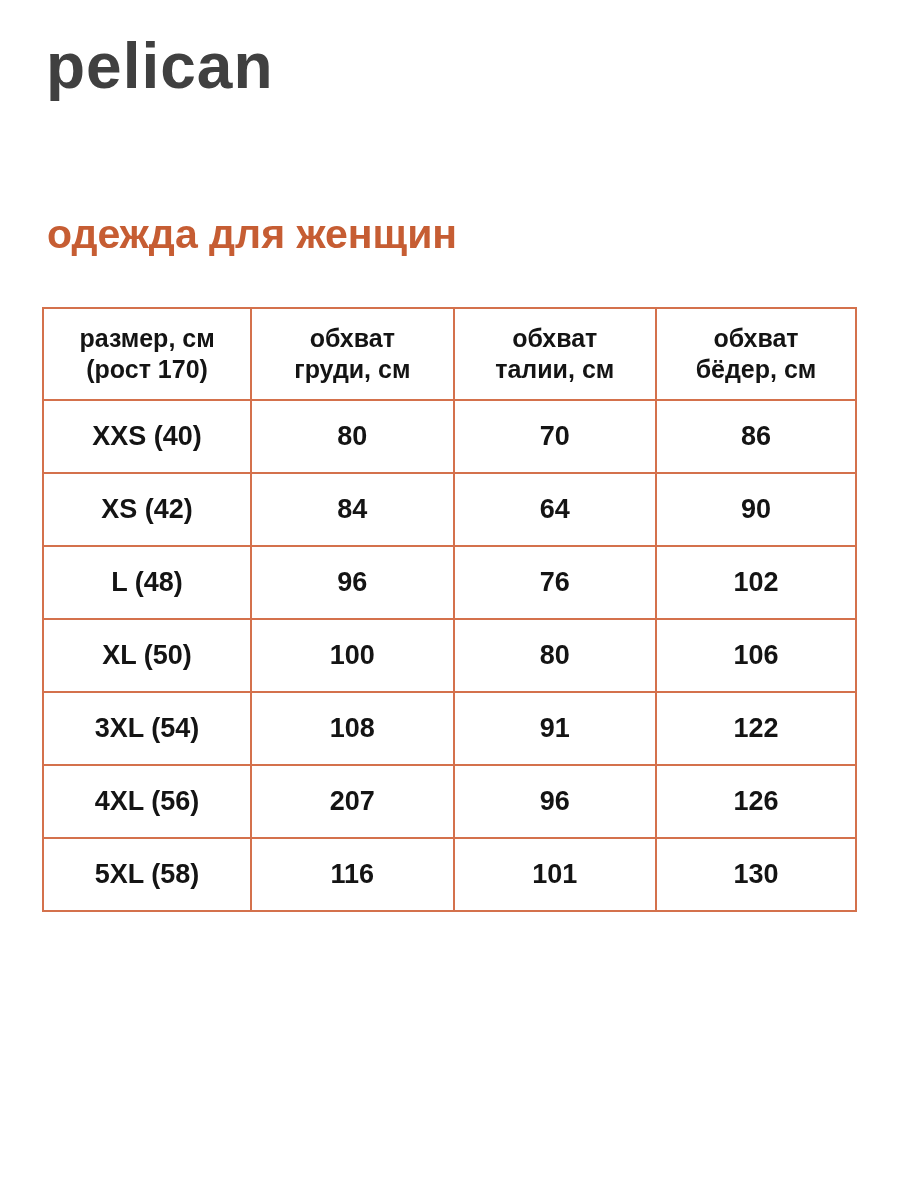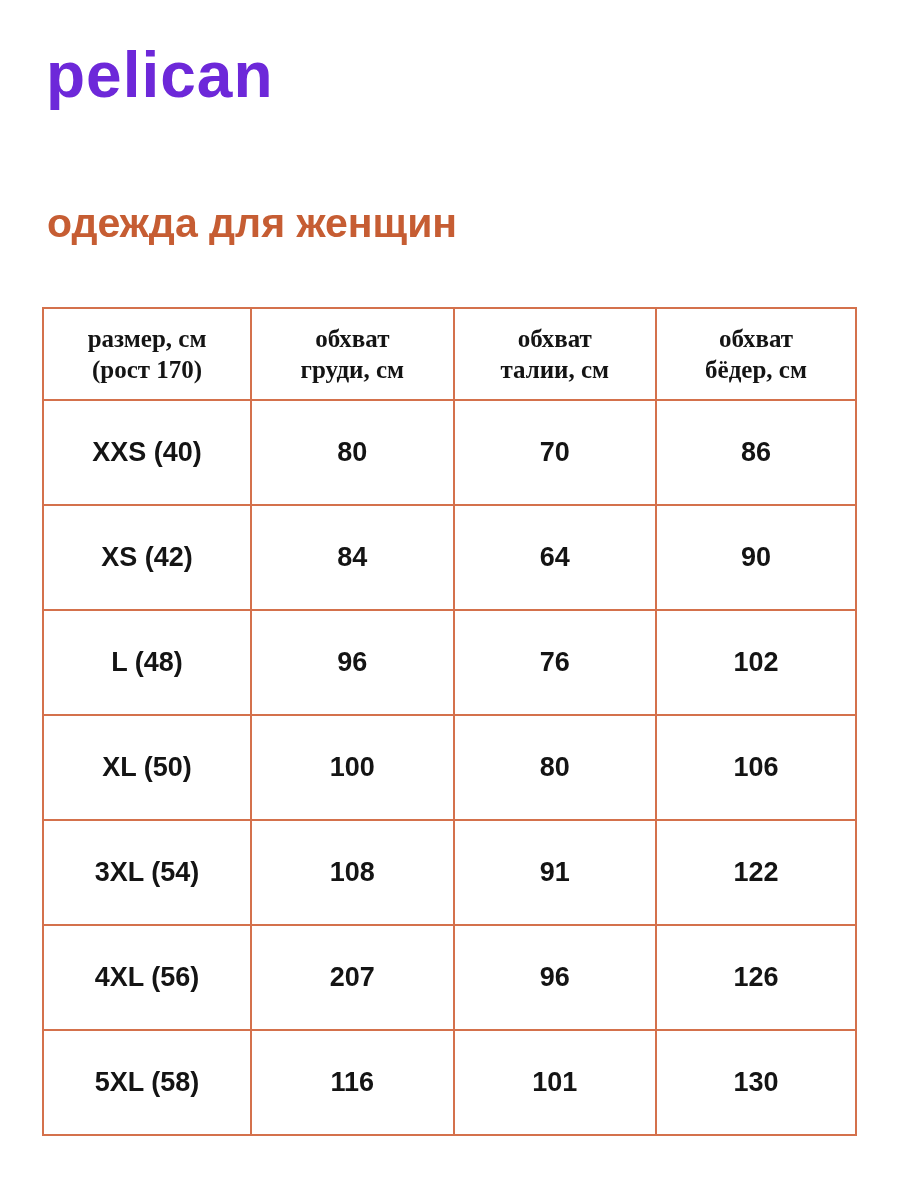--- a/index.html
+++ b/index.html
@@ -15,28 +15,27 @@
     font-family: "Liberation Sans", sans-serif;
     overflow: hidden;
   }
   .logo {
     position: absolute;
     left: 46px;
     top: 34px;
     font-size: 64px;
     font-weight: bold;
     letter-spacing: 1px;
-    color: #6d28d9;
+    color: #404040;
     line-height: 1;
-    margin-top: 9px;
   }
   .title {
     position: absolute;
     left: 47px;
-    top: 200px;
+    top: 211px;
     margin: 0;
     font-size: 41px;
     font-weight: bold;
     color: #C65D33;
     line-height: 1.15;
   }
   table.size-table {
     position: absolute;
     left: 42px;
     top: 307px;
@@ -51,27 +50,26 @@
     vertical-align: middle;
     color: #141414;
   }
   table.size-table th {
     height: 90px;
     font-size: 25px;
     font-weight: bold;
     line-height: 1.25;
     white-space: pre-line;
     padding: 0 2px;
-    font-family: Liberation Serif, serif;
   }
   table.size-table td {
     height: 71px;
     font-size: 27px;
     font-weight: bold;
-    padding: 16px 4px;
+    padding: 0 4px;
   }
   col.c0 { width: 25.6%; }
   col.c1 { width: 24.9%; }
   col.c2 { width: 24.9%; }
   col.c3 { width: 24.6%; }
 </style>
 </head>
 <body>
 
 <div class="page">

